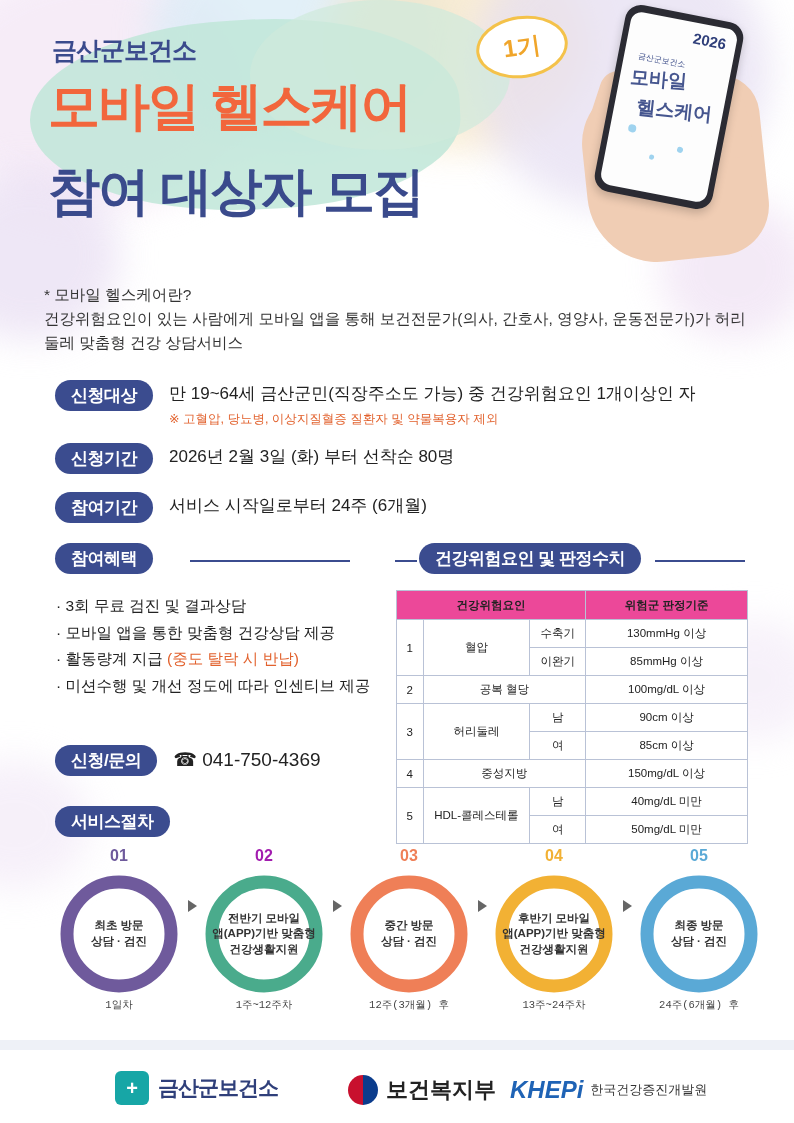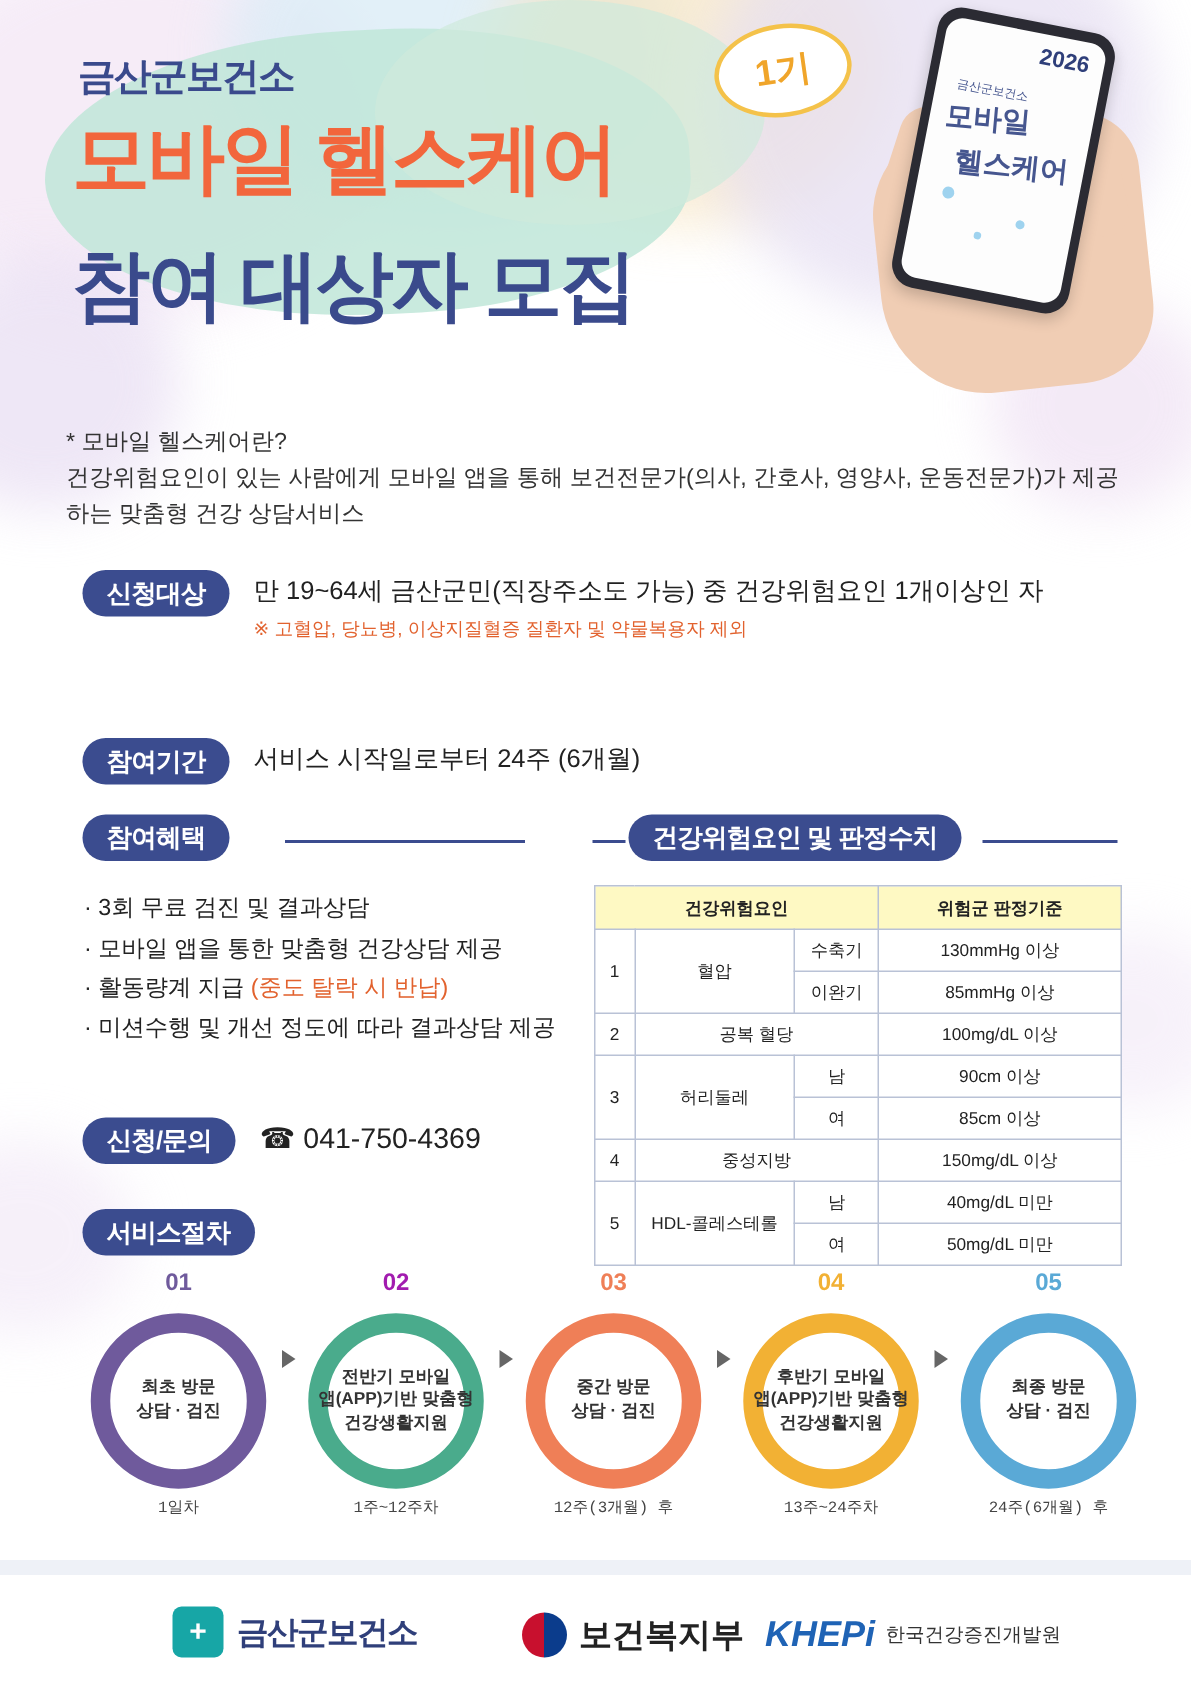--- a/index.html
+++ b/index.html
@@ -75,21 +75,21 @@
   .benefit-list{position:absolute;left:56px;top:593px;font-size:15.5px;line-height:1.72;color:#222;}
   .benefit-list .hl{color:#e2622e;}
 
   
   .risk-head{position:absolute;left:419px;top:543px;text-align:center;}
   .risk-line-l{position:absolute;left:395px;top:560px;width:22px;height:2px;background:#3b4c8f;}
   .risk-line-r{position:absolute;left:655px;top:560px;width:90px;height:2px;background:#3b4c8f;}
   table.risk{position:absolute;left:396px;top:590px;border-collapse:collapse;width:352px;
     font-size:11.5px;background:#fff;}
   table.risk th,table.risk td{border:1px solid #b9c2d6;text-align:center;padding:4px 2px;color:#222;}
-  table.risk th{background:#fef9c3;font-weight:bold;font-size:11.5px;height:20px;}
+  table.risk th{background:#ec4899;font-weight:bold;font-size:11.5px;height:20px;}
   table.risk td{height:19px;}
   td.idx{width:22px;}
   td.nm{width:104px;}
   td.sub{width:52px;}
   td.val{width:160px;}
 
   
   .r4{left:55px;top:745px;}
   .contact-txt{margin-left:16px;font-size:17px;color:#222;line-height:1.5;padding-top:1px;}
   .phone-no{font-size:19px;}
@@ -158,46 +158,50 @@
           <div class="ps-dot" style="left:18px;top:112px;"></div>
           <div class="ps-dot" style="left:70px;top:125px;width:6px;height:6px;"></div>
           <div class="ps-dot" style="left:44px;top:138px;width:5px;height:5px;"></div>
         </div>
       </div>
     </div>
   </div>
 
   <div class="intro">
     <div>* 모바일 헬스케어란?</div>
-    <div>건강위험요인이 있는 사람에게 모바일 앱을 통해 보건전문가(의사, 간호사, 영양사, 운동전문가)가 제공하는 맞춤형 건강 상담서비스</div>
+    <div>건강위험요인이 있는 사람에게 모바일 앱을 통해 보건전문가(의사, 간호사, 영양사, 운동전문가)가 허리둘레 맞춤형 건강 상담서비스</div>
   </div>
 
   <div class="row r1">
     <div class="pill">신청대상</div>
     <div class="txt">
       <span>만 19~64세 금산군민(직장주소도 가능) 중 건강위험요인 1개이상인 자</span>
       <span class="note">※ 고혈압, 당뇨병, 이상지질혈증 질환자 및 약물복용자 제외</span>
     </div>
   </div>
 
+  <div class="row r2">
+    <div class="pill">신청기간</div>
+    <div class="txt">2026년 2월 3일 (화) 부터 선착순 80명</div>
+  </div>
 
   <div class="row r3">
     <div class="pill">참여기간</div>
     <div class="txt">서비스 시작일로부터 24주 (6개월)</div>
   </div>
 
   <div class="benefit-head">
     <div class="pill">참여혜택</div>
   </div>
   <div class="hr-line"></div>
   <div class="benefit-list">
     <div>· 3회 무료 검진 및 결과상담</div>
     <div>· 모바일 앱을 통한 맞춤형 건강상담 제공</div>
     <div><span>· 활동량계 지급 </span><span class="hl">(중도 탈락 시 반납)</span></div>
-    <div>· 미션수행 및 개선 정도에 따라 결과상담 제공</div>
+    <div>· 미션수행 및 개선 정도에 따라 인센티브 제공</div>
   </div>
 
   <div class="risk-line-l"></div>
   <div class="risk-head">
     <div class="pill">건강위험요인 및 판정수치</div>
   </div>
   <div class="risk-line-r"></div>
 
   <table class="risk">
     <thead>

